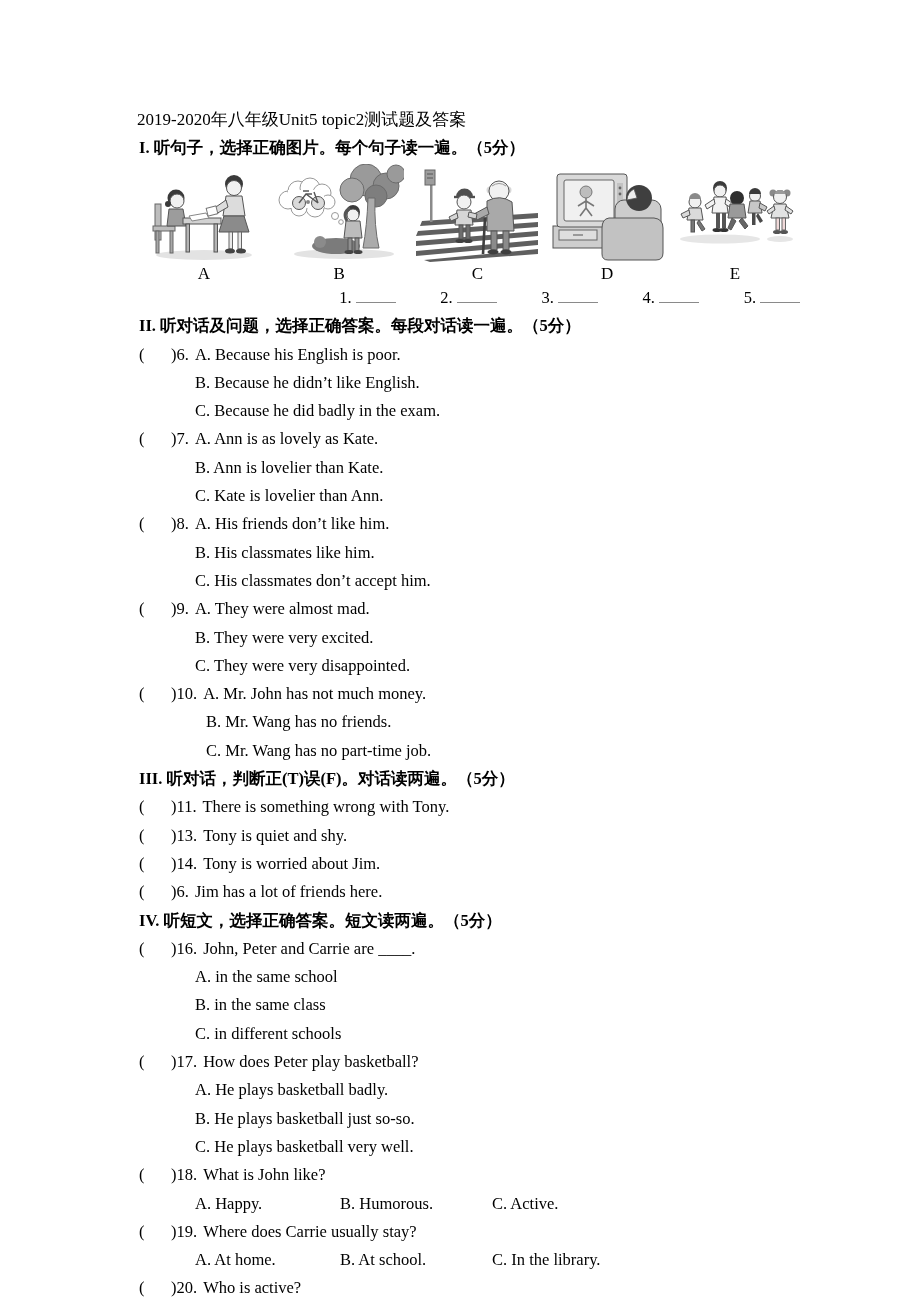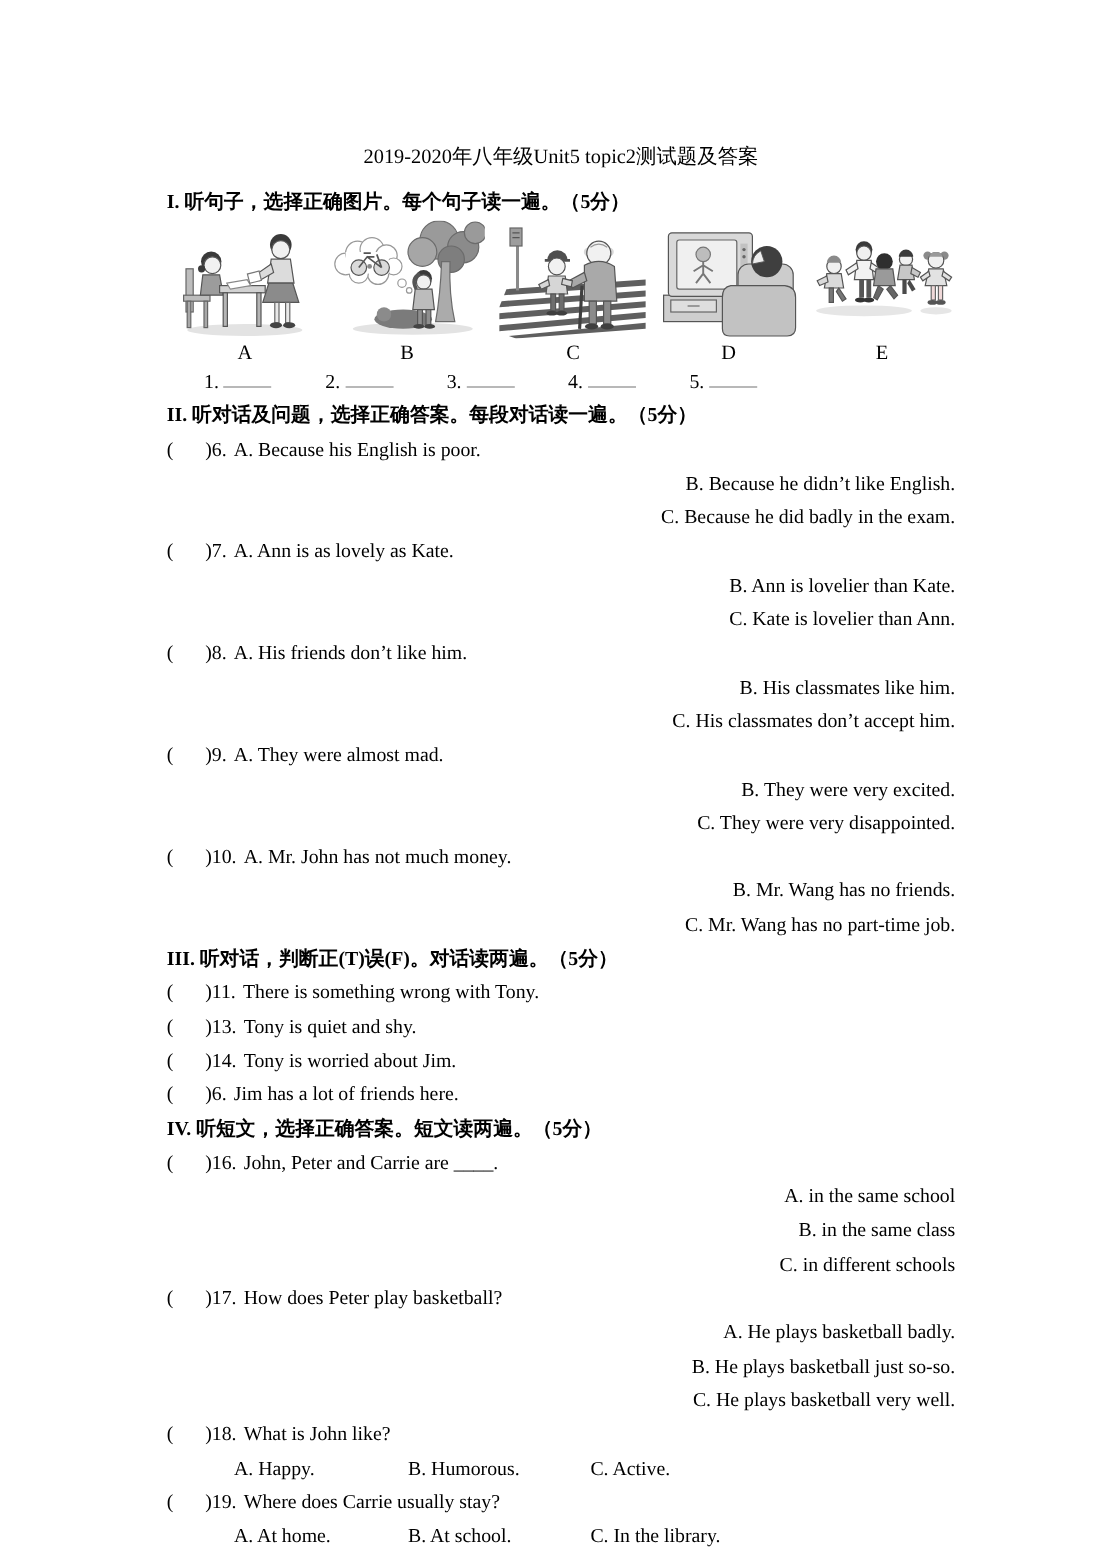--- a/index.html
+++ b/index.html
@@ -3,37 +3,37 @@
 <meta charset="utf-8">
 <style>
   html,body { margin:0; padding:0; background:#ffffff; }
   body {
     width:920px; height:1302px; overflow:hidden;
     font-family:"Liberation Serif","DejaVu Serif",serif;
     font-size:16.5px; color:#000;
   }
   .page { padding:106px 120px 0 135px; }
   p { margin:4px; line-height:24.3px; }
-  .title { font-size:17px; font-weight:normal; text-align:center; margin:13px; line-height:24px; }
+  .title { font-size:17px; font-weight:normal; margin:2px; line-height:24px; }
   .sec-header { font-weight:bold; line-height:24.3px; }
   .q-line .bracket { display:inline-block; width:32px; }
   .q-label { margin-right:6px; }
-  .opt-line { padding-left:56px;text-align:right; }
+  .opt-line { padding-left:56px; }
   .opt-line.deep { padding-left:67px; }
   .inline-row { padding-left:56px; }
   .inline-row .o1 { display:inline-block; width:145px;font-family:Liberation Serif, serif; }
   .inline-row .o2 { display:inline-block; width:152px; }
   
   .img-row { display:flex; justify-content:space-between; align-items:flex-end; width:650px; margin-left:10px; height:98px; }
   .letter-row { display:flex; justify-content:space-between; width:650px; margin-left:10px; line-height:24px; font-size:17px; }
   .letter-row .cell { text-align:center; }
   .w-a { width:118px; } .w-b { width:130px; } .w-c { width:124px; } .w-d { width:113px; } .w-e { width:120px; }
   .img-cell svg { display:block; }
   .raise { margin-bottom:16px; }
-  .blank-row { padding-left:35px; line-height:24px; }
+  .blank-row { padding-left:35px; line-height:24px;text-align:right; }
   .blank-item { display:inline-block; width:97px; }
   .blank-line { display:inline-block; width:40px; height:5px; border-bottom:1.6px solid #8a8a8a; margin-left:4px; }
 </style>
 </head>
 <body>
 
 <div class="page">
 
   <p class="title">2019-2020年八年级Unit5 topic2测试题及答案</p>
 

